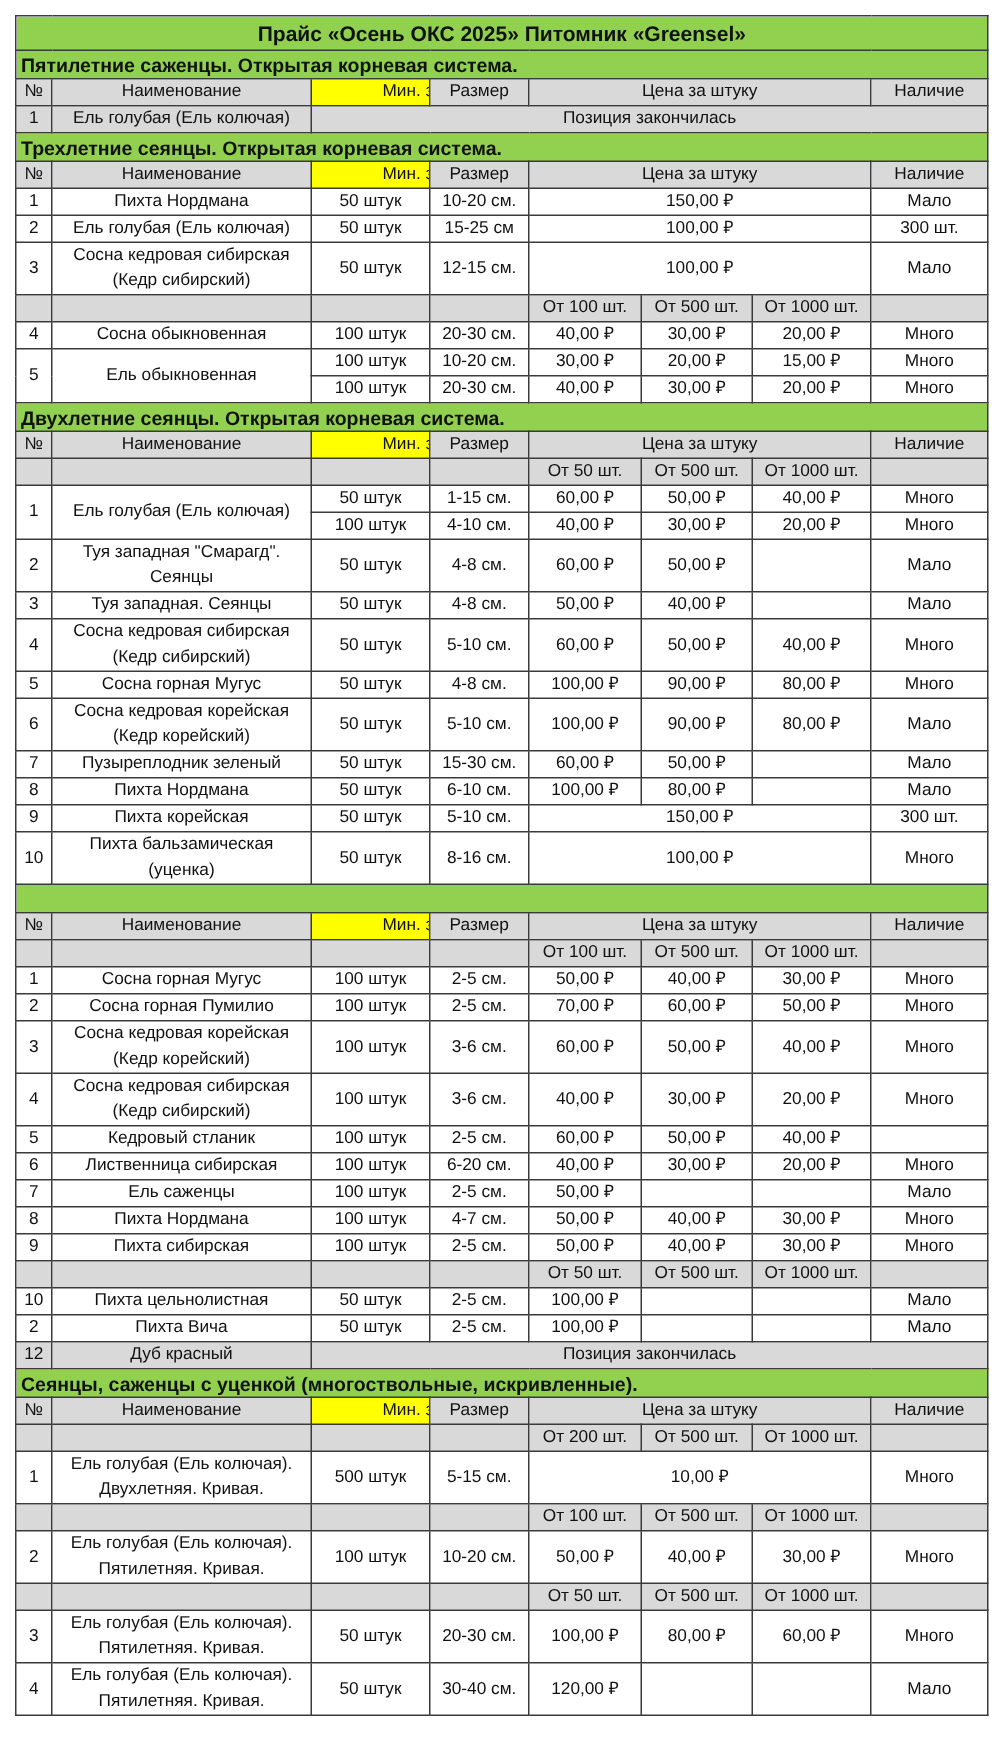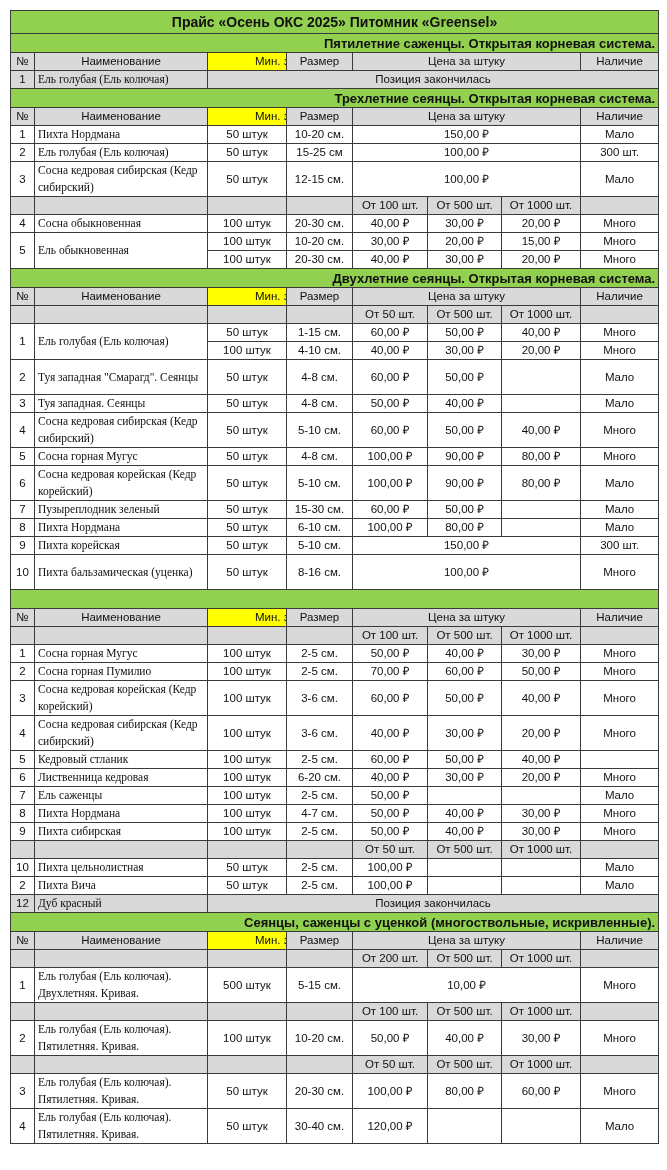--- a/index.html
+++ b/index.html
@@ -2,26 +2,26 @@
 <html><head>
 <meta charset="utf-8">
 <style>
   html, body { margin:0; padding:0; background:#ffffff; }
   body { width:667px; height:1170px; overflow:hidden; font-family:"Liberation Sans", sans-serif; }
   #sheet { position:absolute; left:10px; top:10px; width:648px; }
   table { border-collapse:collapse; width:648px; table-layout:fixed; font-size:11.5px; color:#111; }
   td { border:1px solid #3a3a3a; padding:0 3px; height:17px; line-height:17px; white-space:nowrap; overflow:hidden; }
   td.wrap { white-space:normal; line-height:17px; }
   .title { background:#92d050; font-weight:bold; font-size:14px; text-align:center; height:22px;margin-left:35px; }
-  .section { background:#92d050; font-weight:bold; font-size:13px; text-align:right; height:18px; }
+  .section { background:#92d050; font-weight:bold; font-size:13px; text-align:left; height:18px; }
   .hdr td { background:#d9d9d9; text-align:center; }
   .hdr td.min { background:#ffff00;padding-left:47px; }
   .sub td { background:#d9d9d9; text-align:center; }
   .c { text-align:center; }
-  .l { text-align:left;font-family:Liberation Serif, serif; }
+  .l { text-align:center; }
   .gray { background:#d9d9d9; }
   .num { text-align:center; padding:0; }
   .tall td { height:34px; }
 </style>
 </head>
 <body>
 
 <div id="sheet">
 <table>
   <colgroup>
@@ -318,21 +318,21 @@
           <td class="l wrap">Кедровый стланик</td>
           <td class="c">100 штук</td>
           <td class="c">2-5 см.</td>
           <td class="c">60,00 ₽</td>
           <td class="c">50,00 ₽</td>
           <td class="c">40,00 ₽</td>
           <td class="c"></td>
         </tr>
         <tr>
           <td class="num">6</td>
-          <td class="l wrap">Лиственница кедровая</td>
+          <td class="l wrap">Лиственница сибирская</td>
           <td class="c">100 штук</td>
           <td class="c">6-20 см.</td>
           <td class="c">40,00 ₽</td>
           <td class="c">30,00 ₽</td>
           <td class="c">20,00 ₽</td>
           <td class="c">Много</td>
         </tr>
         <tr>
           <td class="num">7</td>
           <td class="l wrap">Ель саженцы</td>

